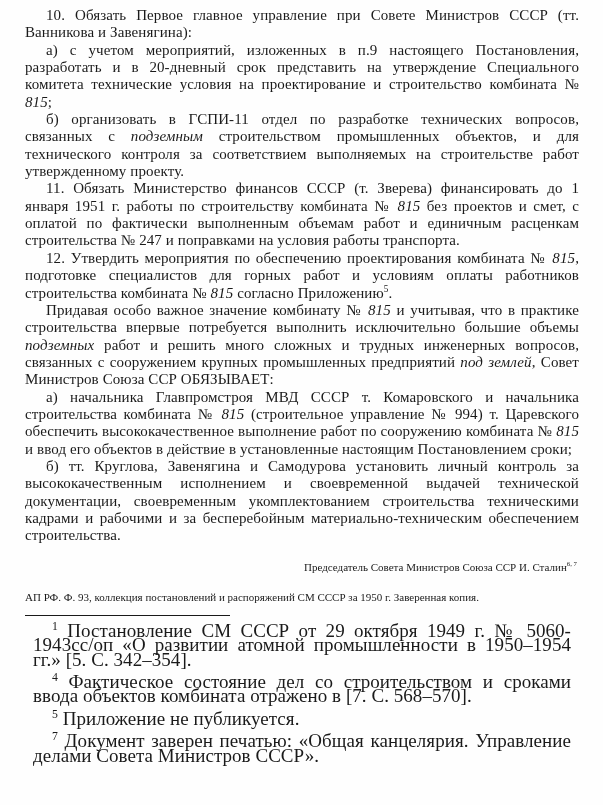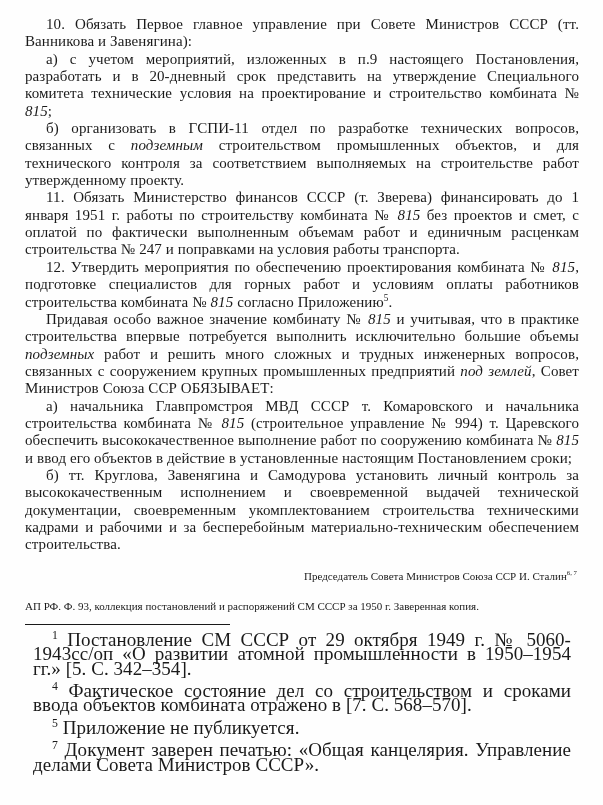--- a/index.html
+++ b/index.html
@@ -8,21 +8,21 @@
     background: #ffffff;
   }
   .page {
     position: relative;
     box-sizing: border-box;
     width: 603px;
     height: 805px;
     background: #fefefe;
     color: #1a1a1a;
     font-family: "Liberation Serif", "DejaVu Serif", serif;
-    padding: 16px 24px 0 25px;
+    padding: 7px 24px 0 25px;
     overflow: hidden;
   }
   .body-text p {
     margin: 0;
     font-size: 15px;
     line-height: 17.35px;
     text-align: justify;
     text-indent: 21px;
     letter-spacing: 0.1px;
   }

